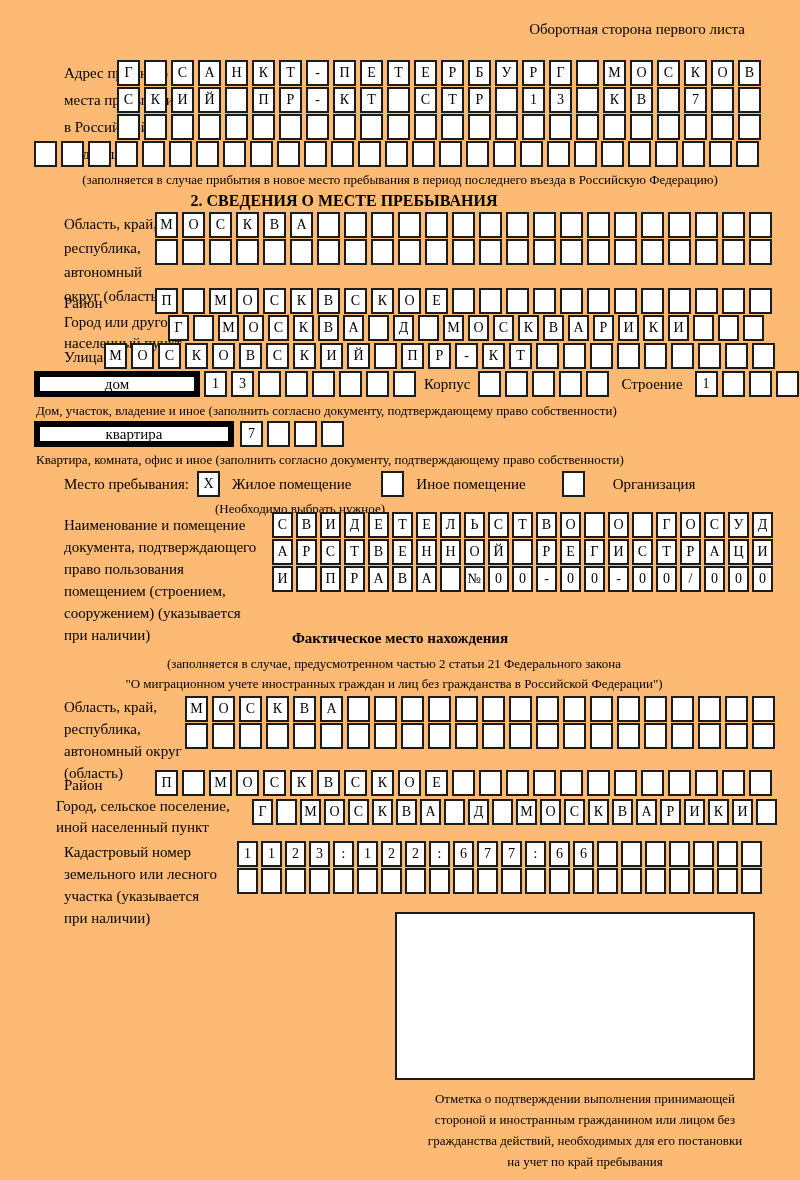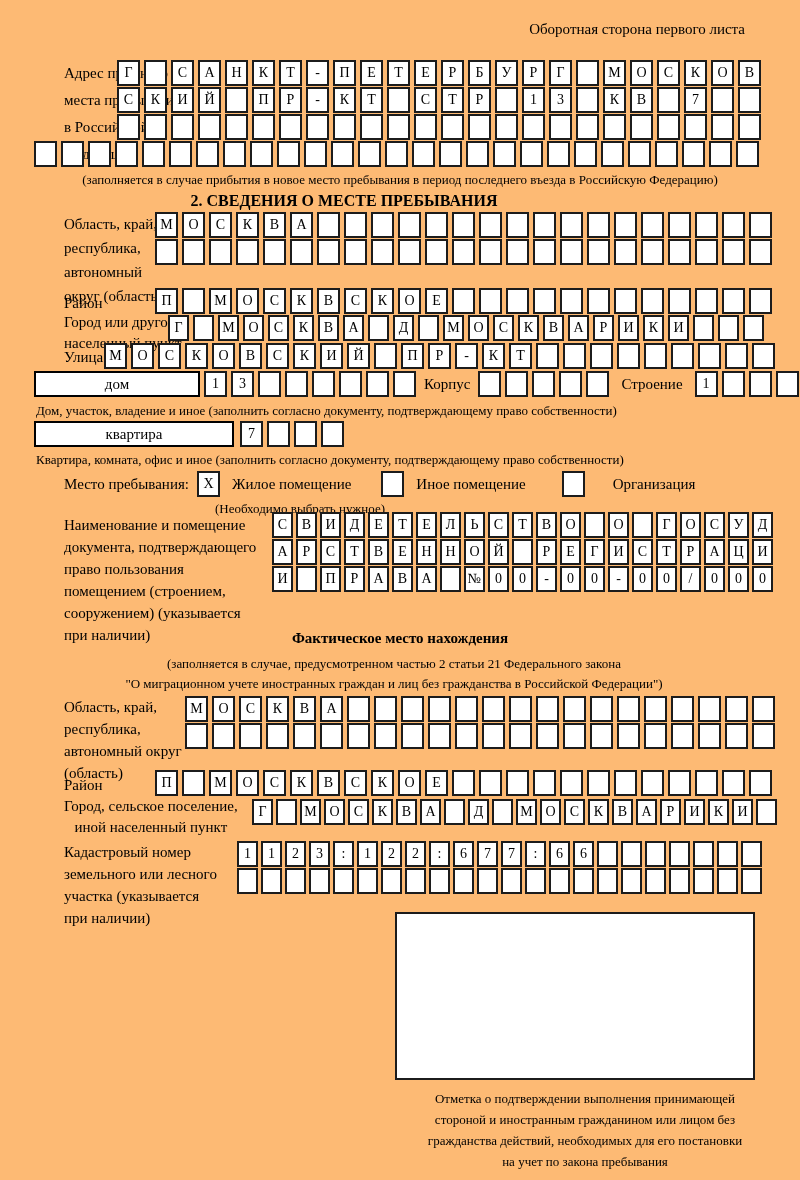--- a/index.html
+++ b/index.html
@@ -12,21 +12,21 @@
   .cell{box-sizing:border-box;flex:0 0 auto;width:23px;height:26px;border:2px solid #1c1c1c;
         display:flex;align-items:center;justify-content:center;
         font-size:14px;line-height:1;background:#fff;}
   .p25 .cell{width:21px;}
   .p24{gap:3px;}
   .p24 .cell{width:21px;}
   .note{font-size:13px;line-height:19px;}
   .center{text-align:center;}
   .title{font-size:16px;font-weight:bold;}
   .subtitle{font-size:15px;font-weight:bold;}
-  .bigbox{box-sizing:border-box;border:2px solid #000000;height:26px;display:flex;
+  .bigbox{box-sizing:border-box;border:6px solid #000000;height:26px;display:flex;
           align-items:center;justify-content:center;font-size:15px;background:#fff;}
   .inlinerow{display:flex;align-items:center;gap:4px;}
   .slabel{font-size:15px;white-space:nowrap;padding:0 4px;}
   .stamp{box-sizing:border-box;border:2px solid #1c1c1c;background:#fff;}
 </style>
 </head>
 <body>
 
 <div class="page">
 
@@ -504,21 +504,21 @@
       <span class="cell"></span>
       <span class="cell"></span>
       <span class="cell"></span>
       <span class="cell"></span>
       <span class="cell"></span>
       <span class="cell"></span>
       <span class="cell"></span>
       <span class="cell"></span>
     </div>
 
-  <div class="abs lbl" style="left:64px;top:796px;line-height:21px;text-align:center;">
+  <div class="abs lbl" style="left:56px;top:796px;line-height:21px;">
       <div class="lline">Город, сельское поселение,</div>
       <div class="lline">иной населенный пункт</div>
     </div>
   <div class="abs cellrow p24" style="left:252px;top:799px;">
       <span class="cell">Г</span>
       <span class="cell"></span>
       <span class="cell">М</span>
       <span class="cell">О</span>
       <span class="cell">С</span>
       <span class="cell">К</span>
@@ -593,16 +593,16 @@
       <span class="cell"></span>
       <span class="cell"></span>
       <span class="cell"></span>
     </div>
 
   <div class="abs stamp" style="left:395px;top:912px;width:360px;height:168px;"></div>
   <div class="abs note center" style="left:375px;top:1088px;width:420px;line-height:21px;">
       <div class="lline">Отметка о подтверждении выполнения принимающей</div>
       <div class="lline">стороной и иностранным гражданином или лицом без</div>
       <div class="lline">гражданства действий, необходимых для его постановки</div>
-      <div class="lline">на учет по закона пребывания</div>
+      <div class="lline">на учет по край пребывания</div>
     </div>
 
 </div>
 
 </body></html>

